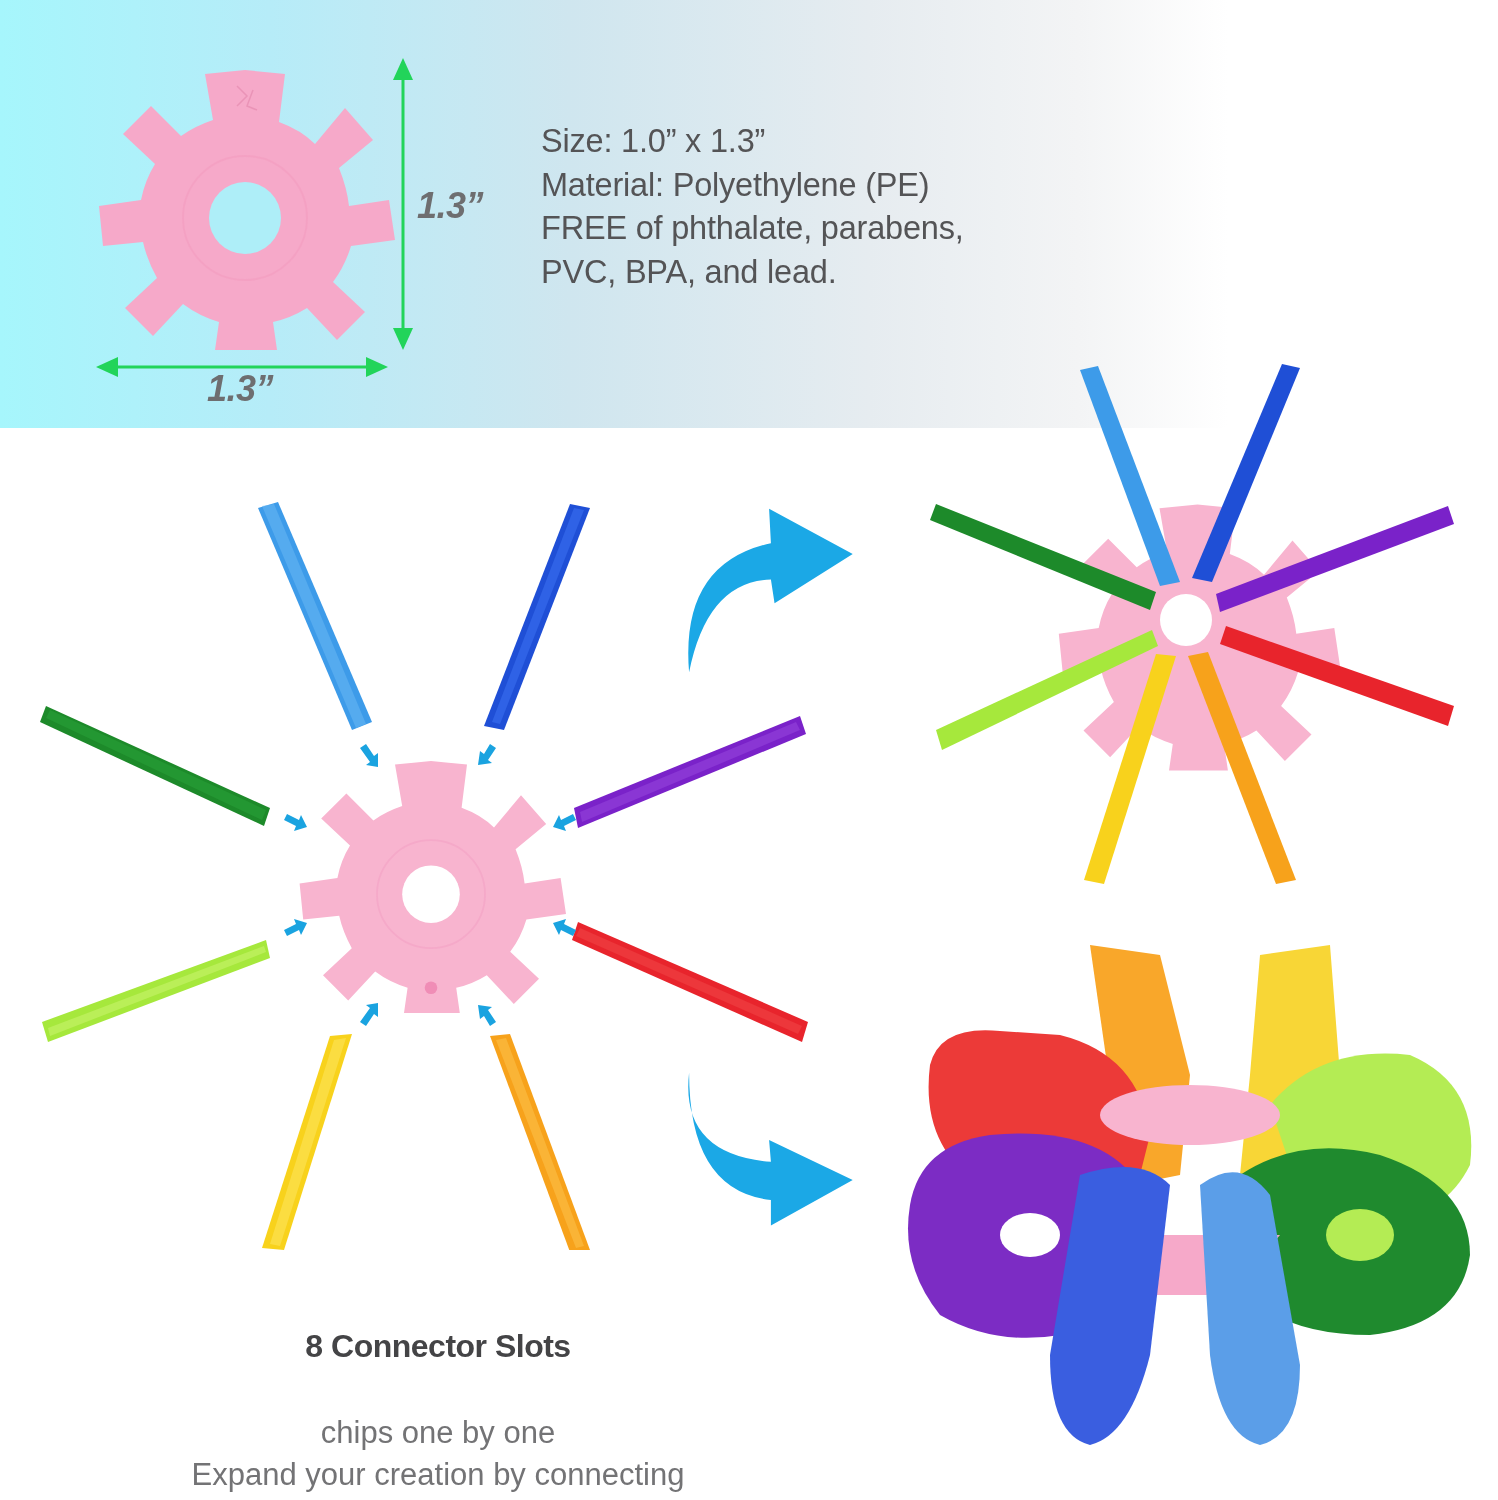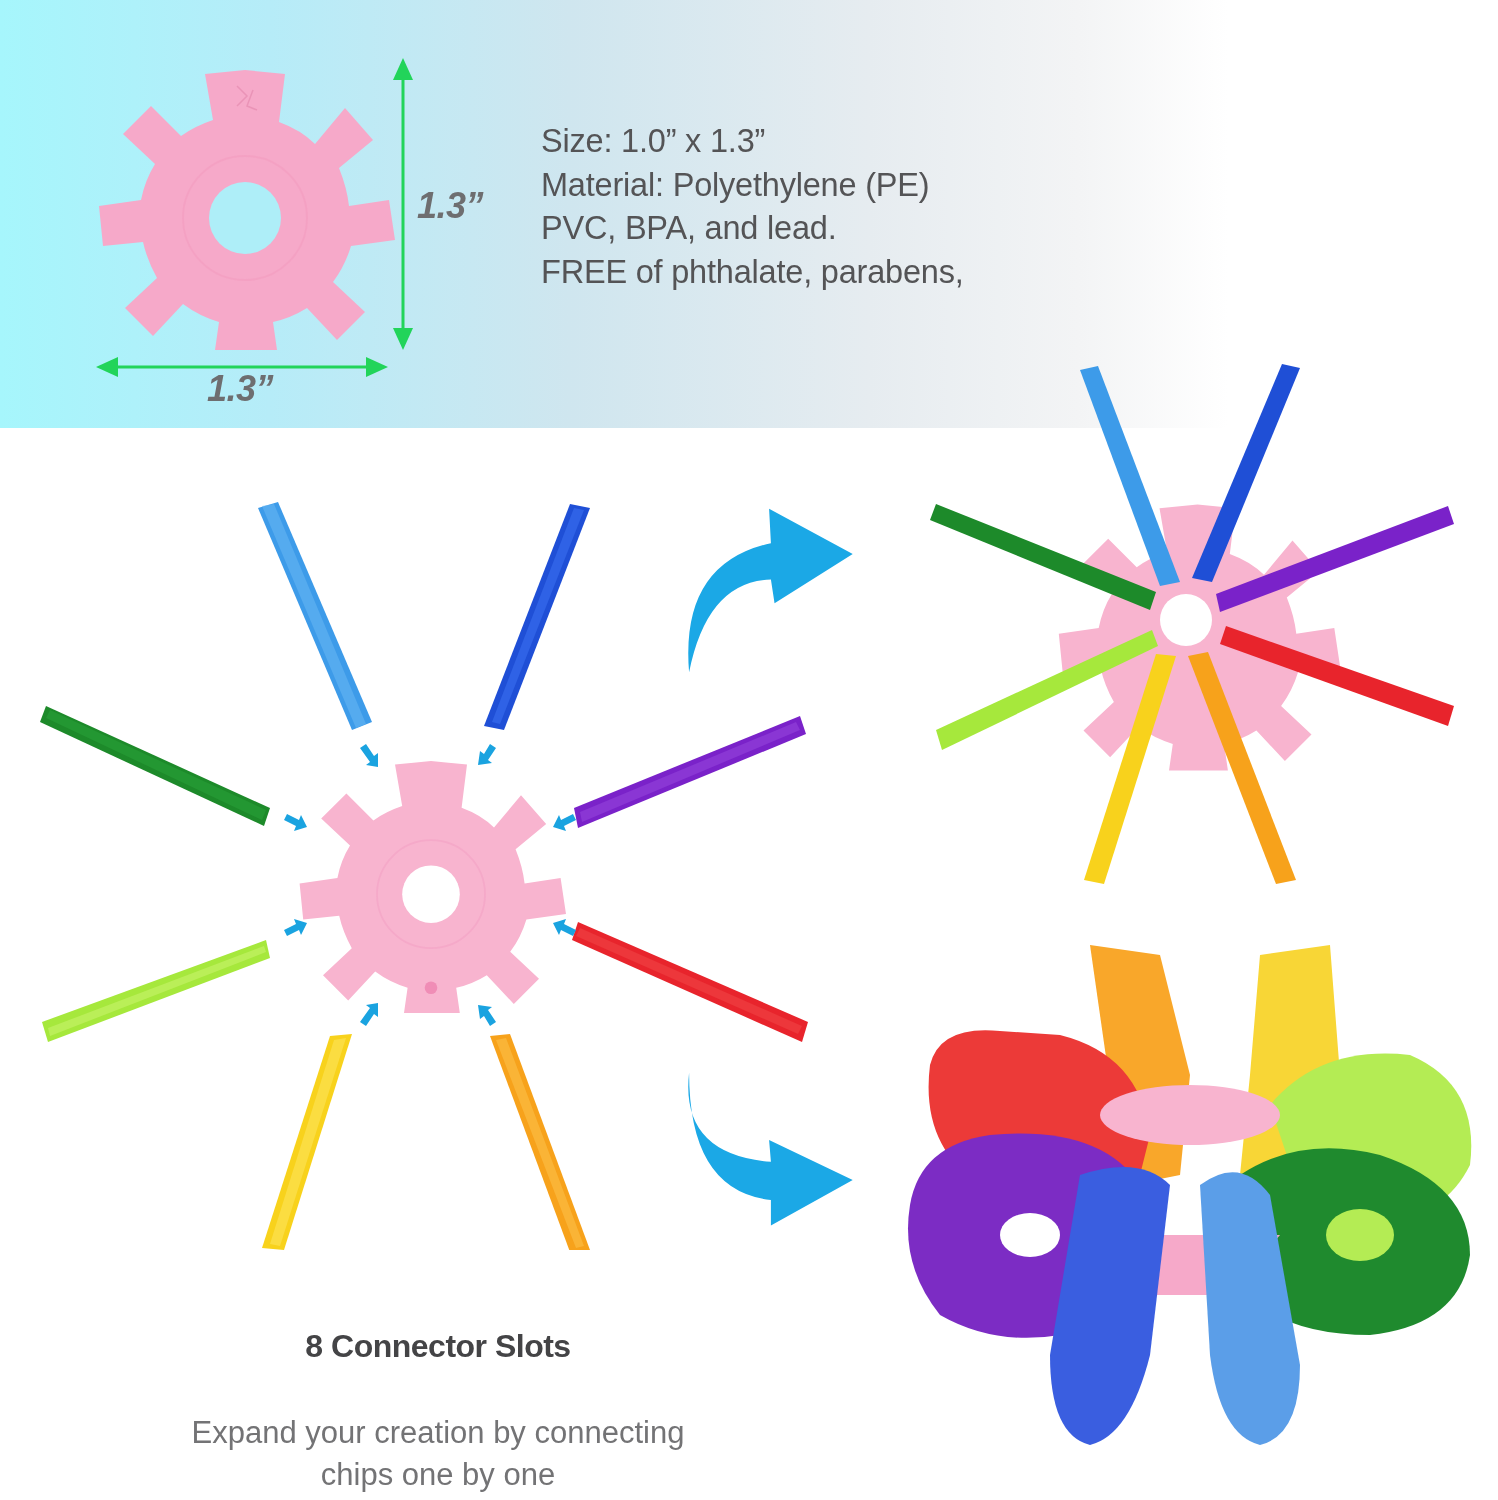--- a/index.html
+++ b/index.html
@@ -62,22 +62,22 @@
 <svg class="abs" style="left:96px;top:354px" width="292" height="26" viewBox="0 0 292 26">
   <line x1="14" y1="13" x2="278" y2="13" stroke="#22d45a" stroke-width="3"></line>
   <polygon points="0,13 22,3 22,23" fill="#22d45a"></polygon>
   <polygon points="292,13 270,3 270,23" fill="#22d45a"></polygon>
 </svg>
 <div class="dim-label" style="left:207px;top:368px">1.3”</div>
 
 <ul class="specs">
   <li>Size: 1.0” x 1.3”</li>
   <li>Material: Polyethylene (PE)</li>
+  <li>FREE of phthalate, parabens,</li>
   <li>PVC, BPA, and lead.</li>
-  <li>FREE of phthalate, parabens,</li>
 </ul>
 
 <svg class="abs" style="left:30px;top:490px" width="790" height="760" viewBox="0 0 790 760">
 
   <g>
     <path d="M228 18 L248 12 L342 232 L322 240 Z" fill="#3d9be9"></path>
     <path d="M232 16 L244 14 L336 234 L326 238 Z" fill="#66b6f3" opacity="0.6"></path>
   </g>
   <g>
     <path d="M540 14 L560 18 L474 240 L454 236 Z" fill="#1f4fd6"></path>
@@ -175,15 +175,15 @@
   <g>
       <path d="M180 240 Q240 220 270 250 L250 420 Q230 500 190 510 Q150 500 150 420 Z" fill="#3a5ee0"></path>
     </g>
   <g>
       <path d="M300 250 Q340 220 370 260 L400 430 Q400 500 360 510 Q320 500 310 420 Z" fill="#5b9ee8"></path>
     </g>
 </svg>
 
 <div class="headline">8 Connector Slots</div>
 <div class="subtext">
+  <div>chips one by one</div>
   <div>Expand your creation by connecting</div>
-  <div>chips one by one</div>
 </div>
 
 </body></html>

